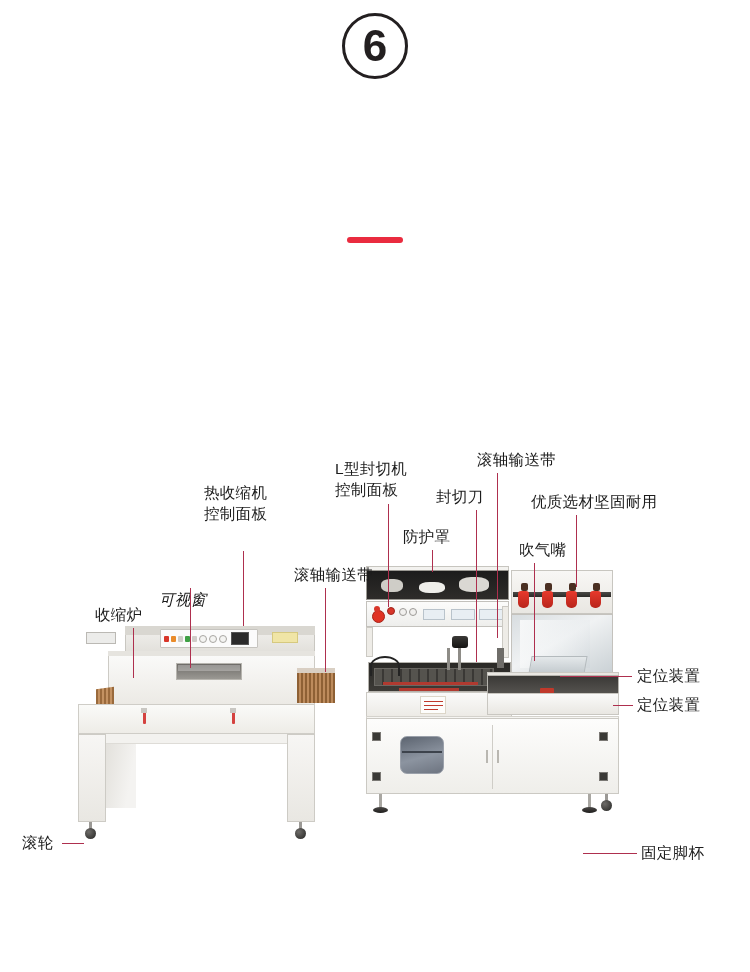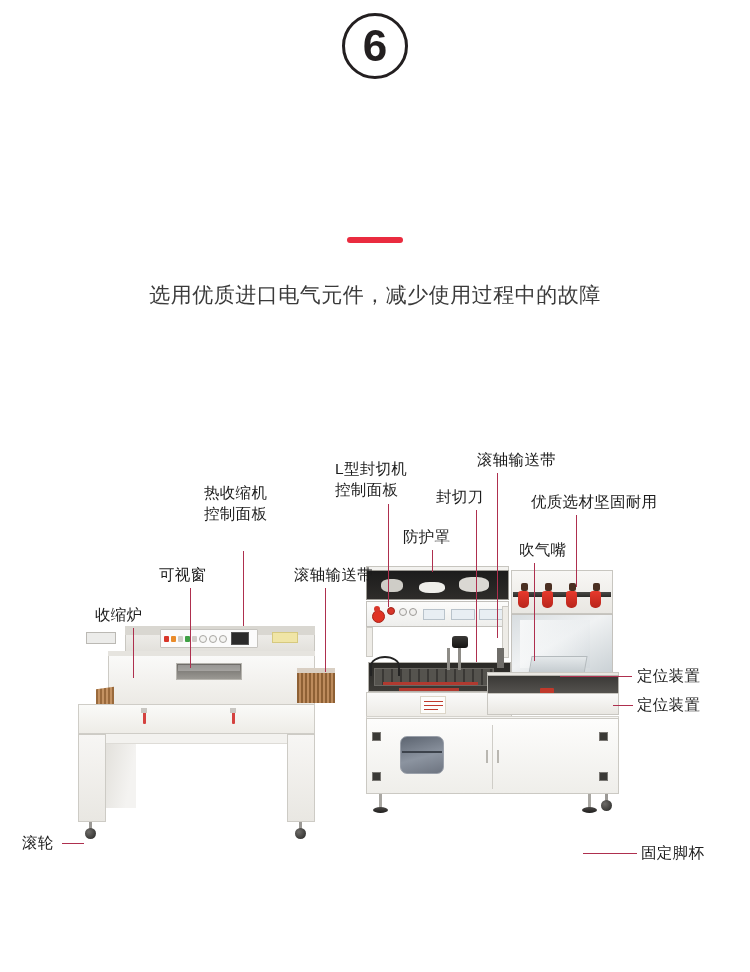--- a/index.html
+++ b/index.html
@@ -217,21 +217,20 @@
 
 <div id="header">
 
   <div id="title-row">
     <div id="badge">6</div>
   </div>
 
   <div id="rule"></div>
 
   <div id="subtitle">
-    <div>选用优质进口电气元件，减少使用过程中的故障</div>
   </div>
 </div>
 
 <div id="photo">
 
   <div class="pc" id="tunnel-top"></div>
   <div class="pc" id="tunnel-top-face"></div>
 
   <div class="pc" id="ctl-tunnel">
     <span class="tbtn" style="background:#d8362a"></span>
@@ -372,21 +371,21 @@
   </div>
 </div>
 
 <div id="ground"></div>
 
 <div id="callouts">
 
   <div class="lbl" style="left:95px;top:605px;">收缩炉</div>
   <div class="vline" style="left:133px;top:628px;height:50px;"></div>
 
-  <div class="lbl" style="left:159px;top:565px;">可视窗</div>
+  <div class="lbl" style="left:159px;top:590px;font-style:italic;">可视窗</div>
   <div class="vline" style="left:190px;top:588px;height:80px;"></div>
 
   <div class="lbl two" style="left:204px;top:482px;">
     <div>热收缩机</div>
     <div>控制面板</div>
   </div>
   <div class="vline" style="left:243px;top:551px;height:75px;"></div>
 
   <div class="lbl" style="left:276px;top:565px;margin-left:18px;">滚轴输送带</div>
   <div class="vline" style="left:325px;top:588px;height:84px;"></div>

